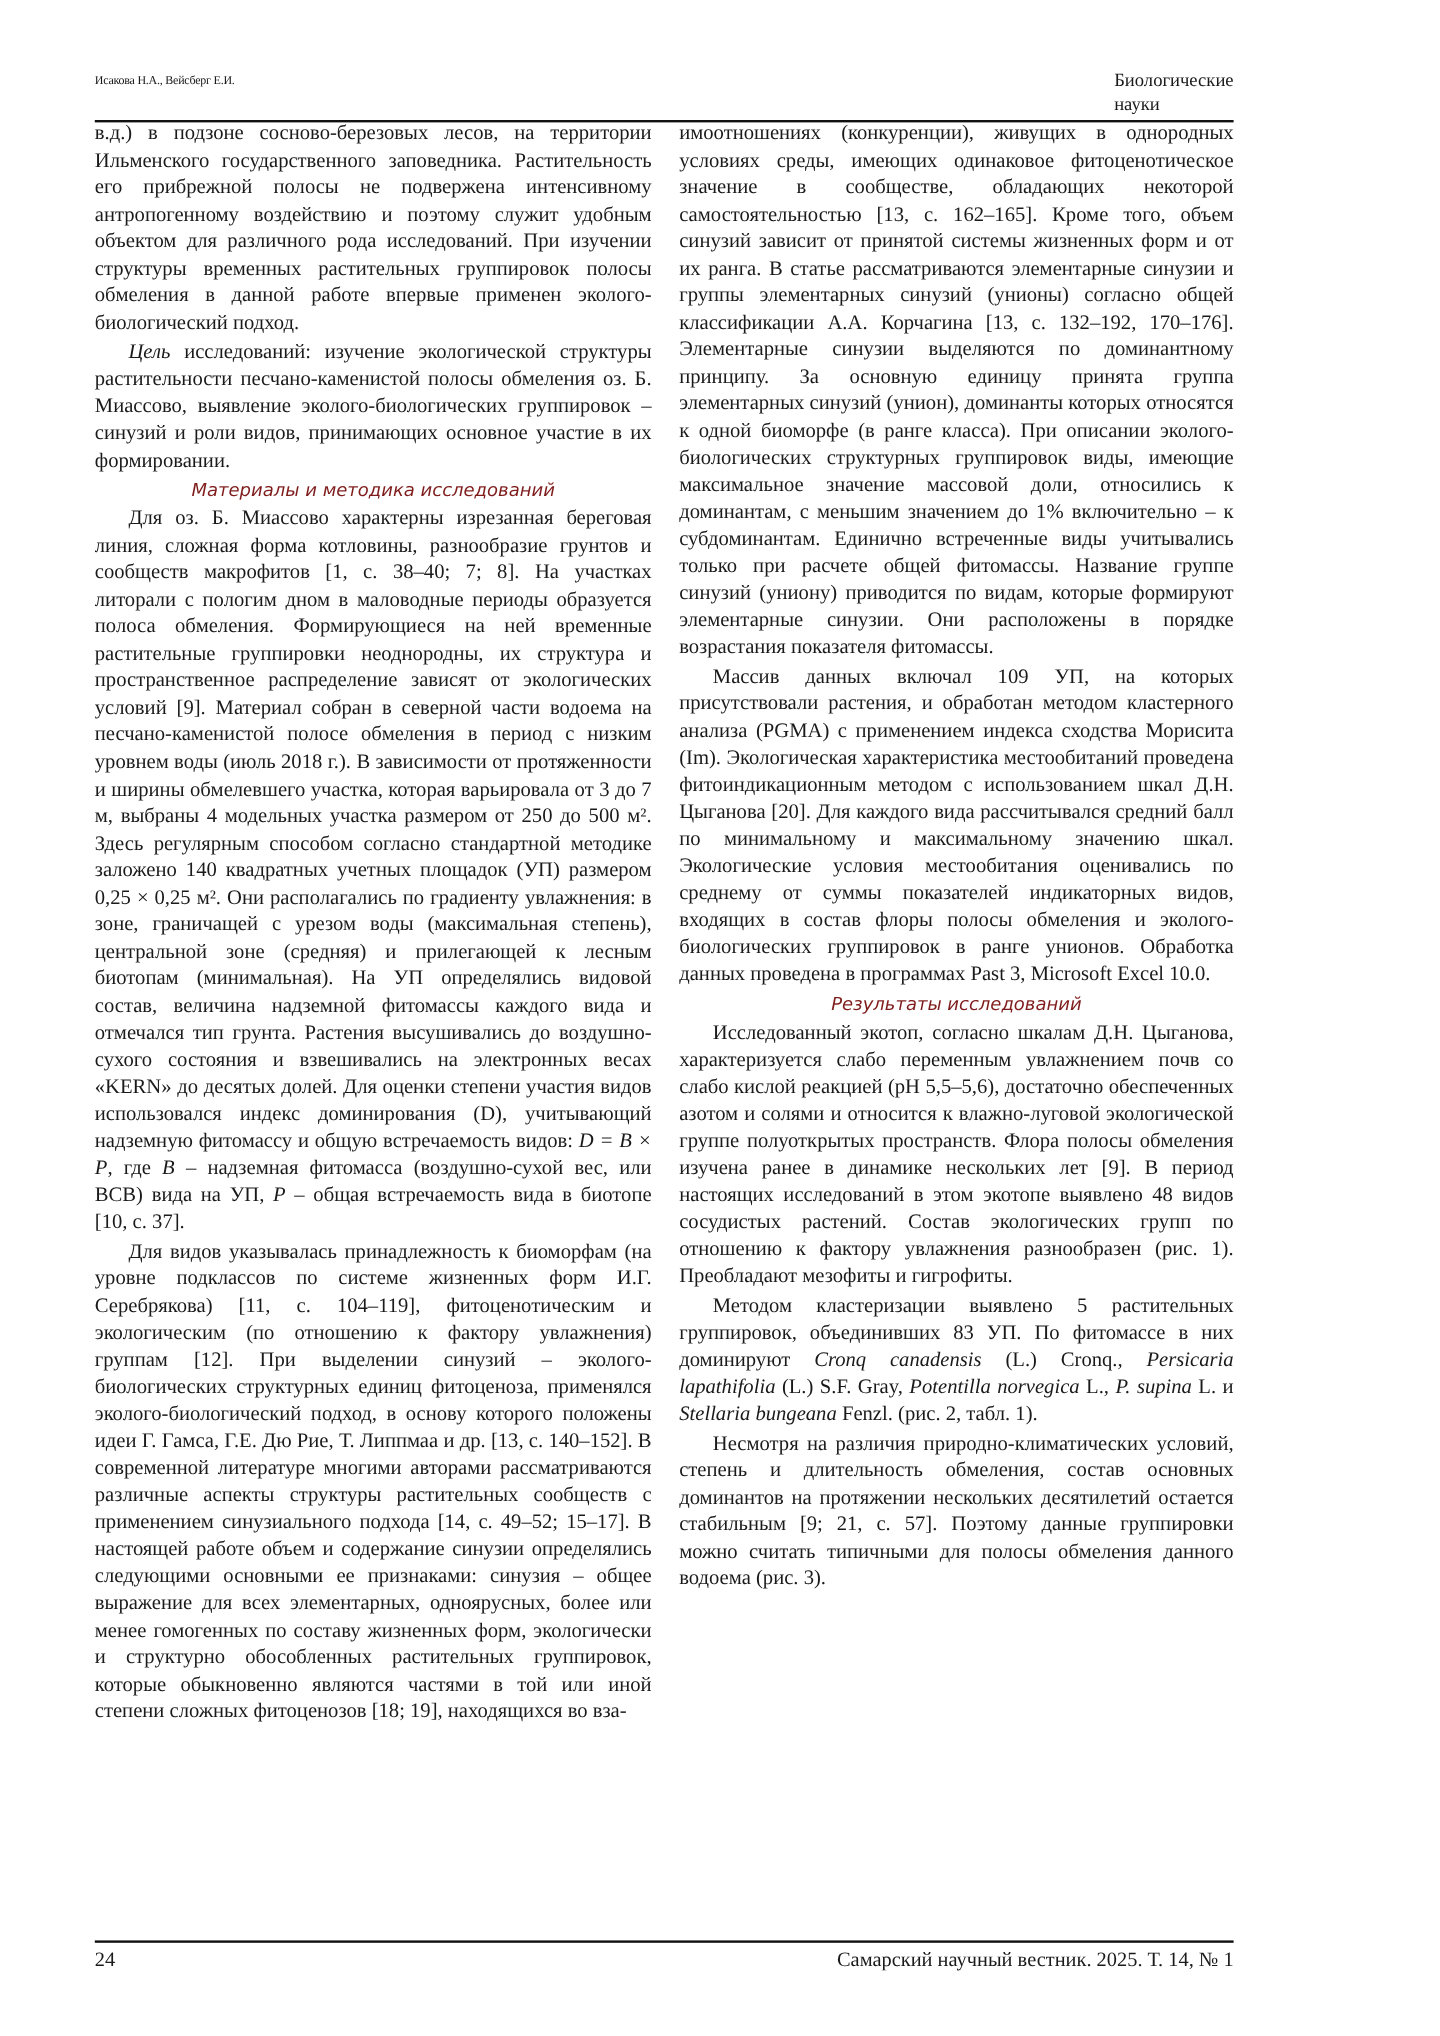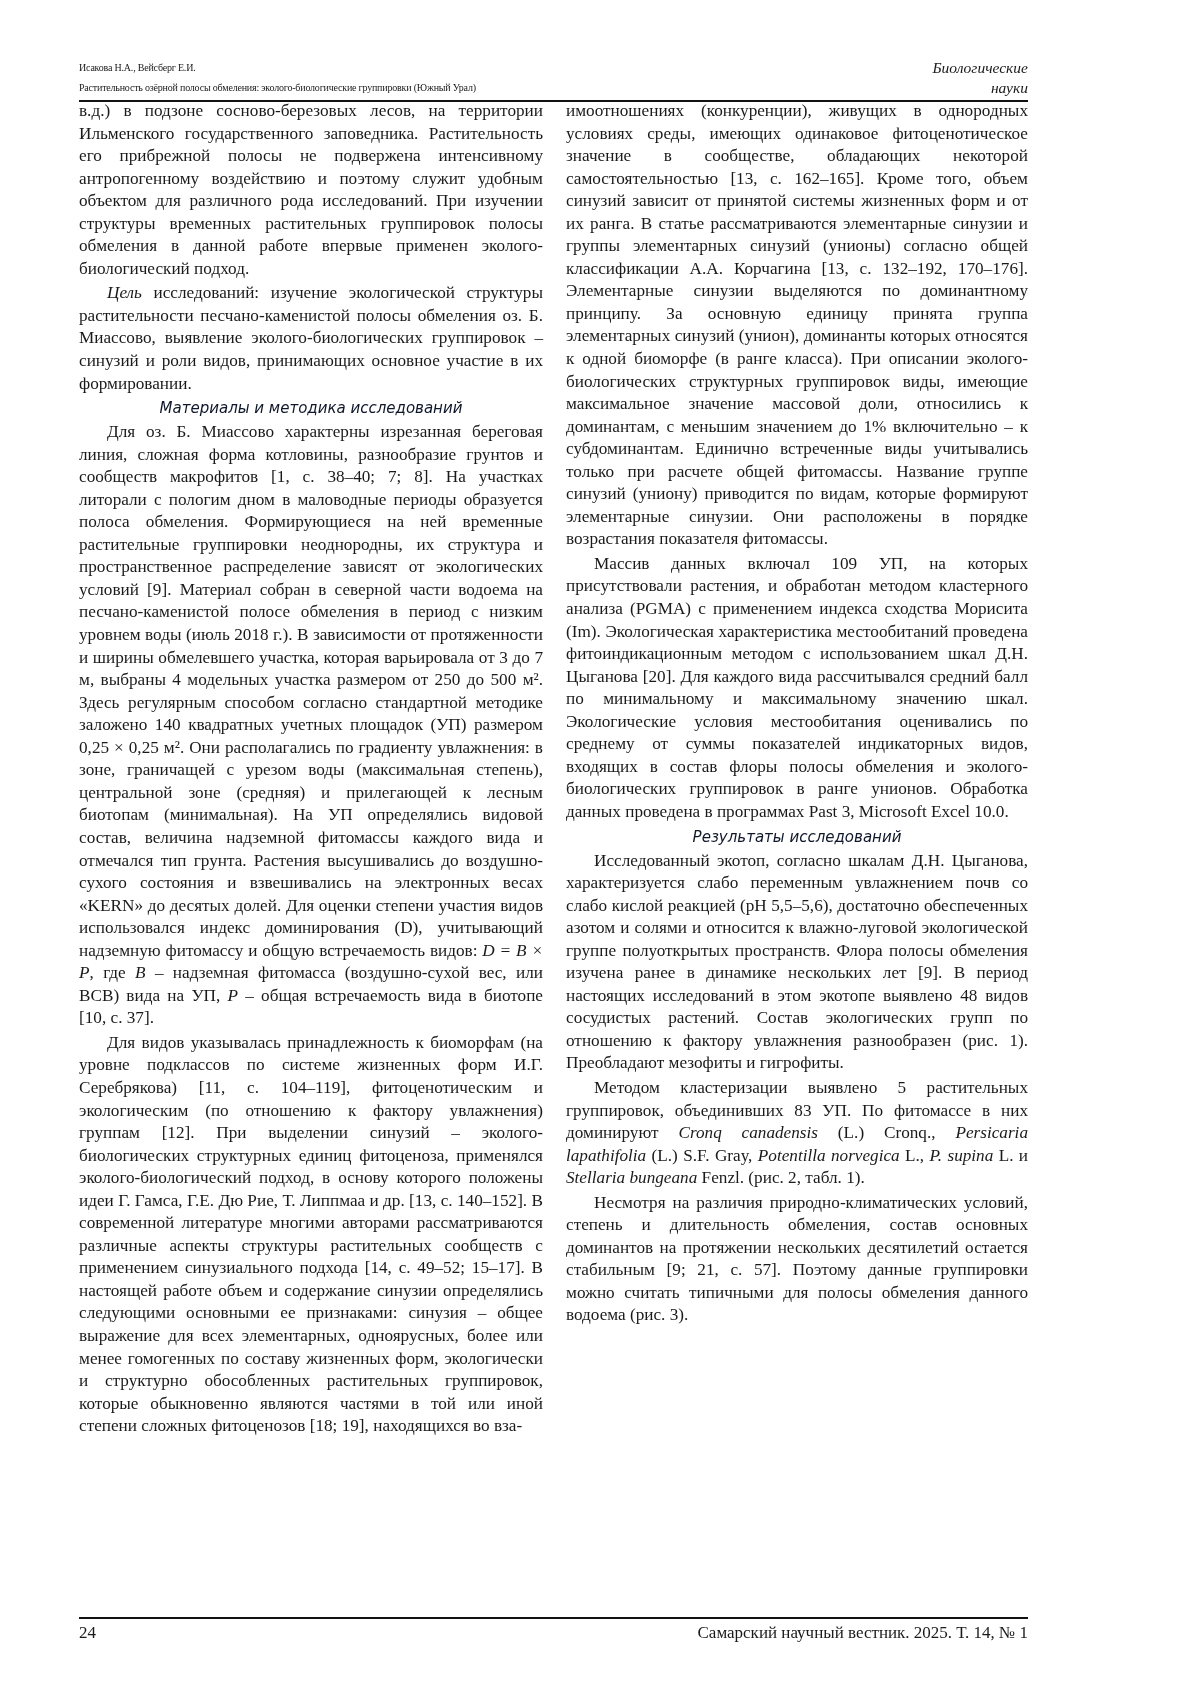--- a/index.html
+++ b/index.html
@@ -1,42 +1,41 @@
 <!DOCTYPE html>
 <html><head>
 <meta charset="utf-8">
 <style>
   html, body { margin: 0; padding: 0; background: #ffffff; }
   body { width: 1200px; height: 1697px; position: relative; overflow: hidden;
          font-family: "Liberation Serif", serif; color: #1a1a1a; }
   .header { position: absolute; left: 79px; top: 58px; width: 949px; }
   .hdr-left { position: absolute; left: 0; top: 0; font-size: 10px; line-height: 20px; letter-spacing: -0.2px; }
-  .hdr-right { position: absolute; right: 0; top: 0; font-size: 15.5px; line-height: 20px; font-style: italic; text-align: right; }
+  .hdr-right { position: absolute; right: 0; top: 0; font-size: 15.5px; line-height: 20px; }
   .hdr-rule { position: absolute; left: 0; top: 42px; width: 949px; height: 0; border-top: 2.5px solid #111; }
   .col { position: absolute; top: 100px; font-size: 17.2px; line-height: 22.55px; text-align: justify; hyphens: manual; }
   .col-left { left: 79px; width: 464px; }
   .col-right { left: 566px; width: 462px; }
   .col p { margin: 0; text-indent: 28px; }
   .col p.noindent { text-indent: 0; }
   .col p.gap { margin-top: 2px; }
   .section-title { font-family: "DejaVu Sans", sans-serif; font-style: italic; font-size: 15px;
-                   text-align: center; line-height: 23px; text-indent: 0; margin: 2px 0 1px 0; color: #0f172a; }
+                   text-align: center; line-height: 23px; text-indent: 0; margin: 2px 0 1px 0; color: #7f1d1d; }
   .footer-rule { position: absolute; left: 79px; top: 1617px; width: 949px; border-top: 2.5px solid #111; }
   .footer { position: absolute; left: 79px; top: 1622px; width: 949px; font-size: 17px; line-height: 22px; }
   .page-num { position: absolute; left: 0; top: 0; }
   .journal { position: absolute; right: 0; top: 0; }
   i { }
 </style>
 </head>
 <body>
 
 <div class="header">
   <div class="hdr-left">
     <div>Исакова Н.А., Вейсберг Е.И.</div>
-    <div>Растительность озёрной полосы обмеления: эколого-биологические группировки (Южный Урал)</div>
   </div>
   <div class="hdr-right">
     <div>Биологические</div>
     <div>науки</div>
   </div>
   <div class="hdr-rule"></div>
 </div>
 
 <div class="col col-left">
   <p class="noindent">в.д.) в подзоне сосново-березовых лесов, на территории Ильменского государственного заповедника. Растительность его прибрежной полосы не подвержена интенсивному антропогенному воздействию и поэтому служит удобным объектом для различного рода исследований. При изучении структуры временных растительных группировок полосы обмеления в данной работе впервые применен эколого-биологический подход.</p>

